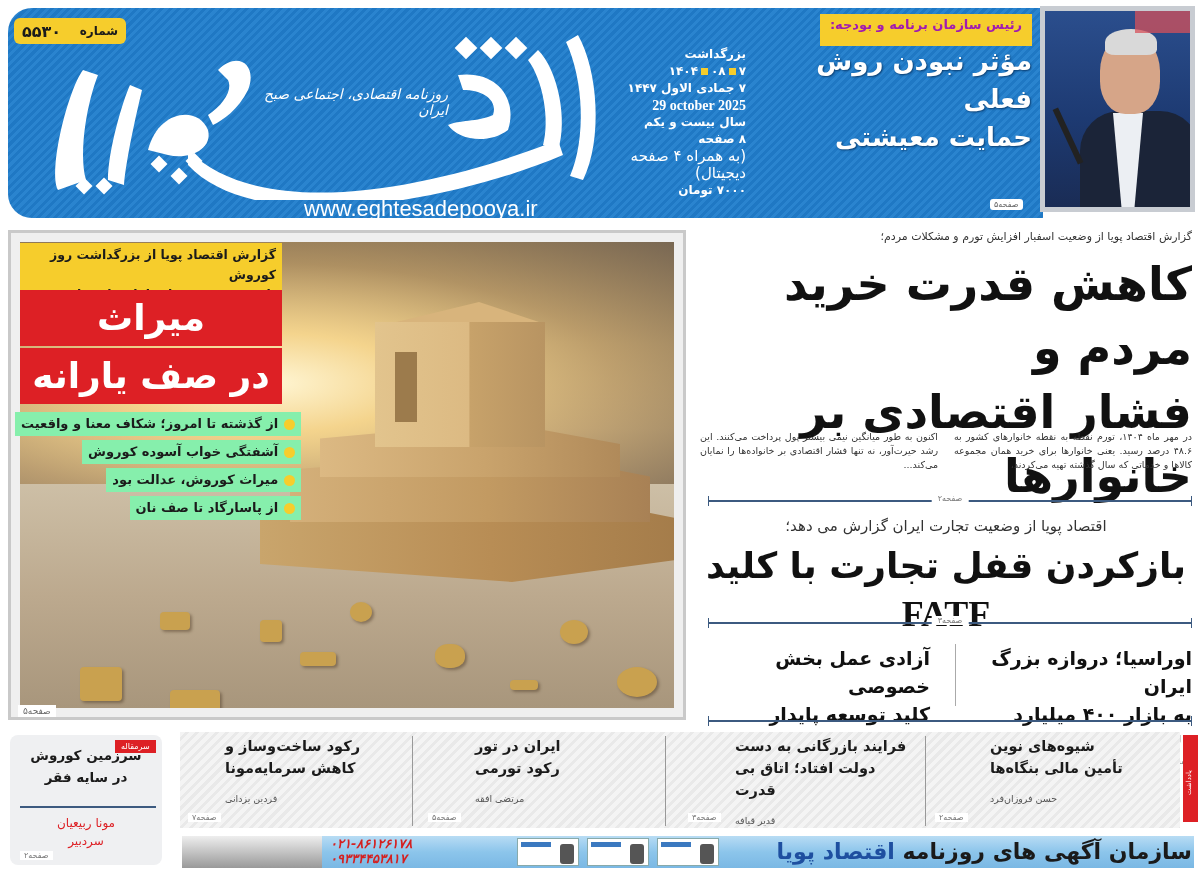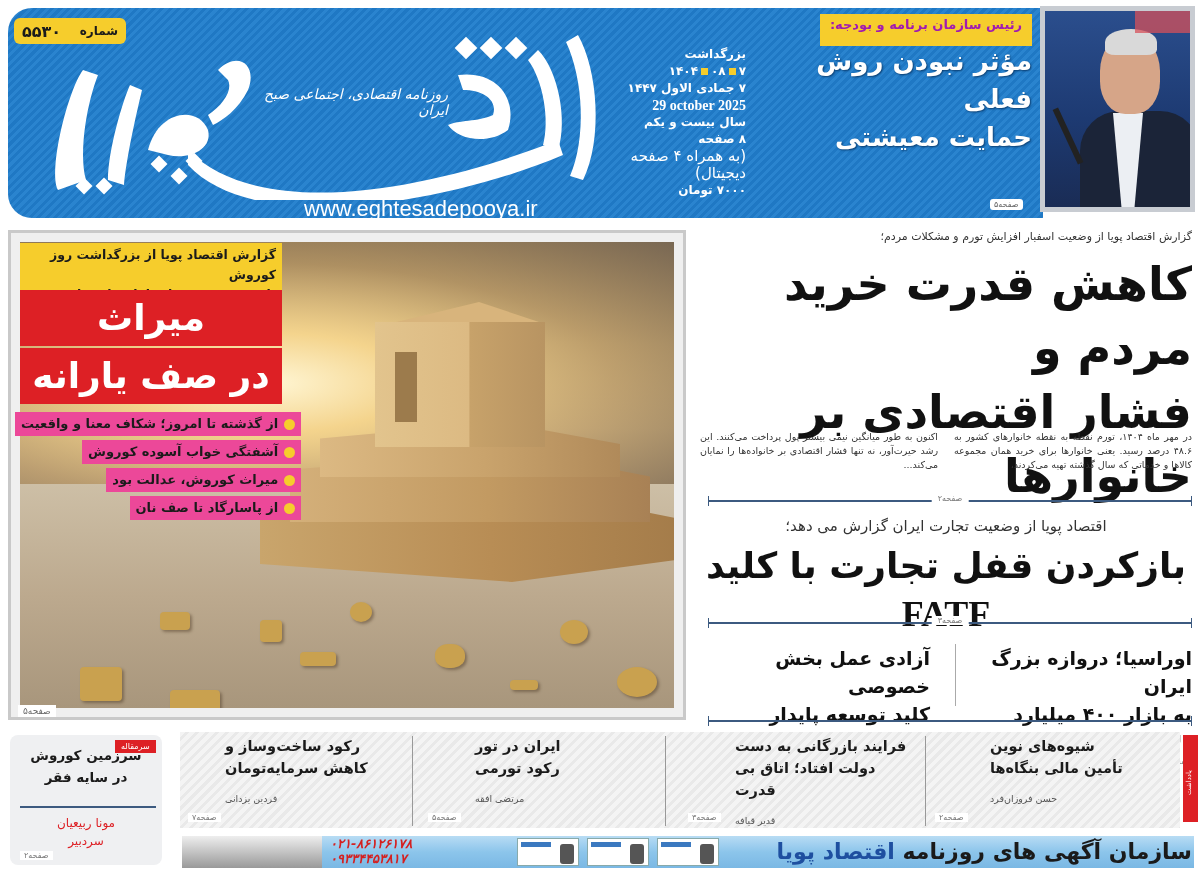--- a/index.html
+++ b/index.html
@@ -41,21 +41,21 @@
 .tomb-base3{position:absolute;left:240px;top:250px;width:420px;height:90px;background:linear-gradient(90deg,#c9a56c,#b88d55 55%,#a47c4a);clip-path:polygon(0 20%,68% 0,100% 30%,100% 75%,60% 100%,0 80%)}
 .tomb-base2{position:absolute;left:270px;top:210px;width:360px;height:70px;background:linear-gradient(90deg,#d4b07a,#c29a62 55%,#a88155);clip-path:polygon(0 25%,65% 0,100% 35%,100% 100%,0 100%)}
 .tomb-base1{position:absolute;left:300px;top:180px;width:300px;height:55px;background:linear-gradient(90deg,#dcb983,#c9a36c 55%,#b08a5a);clip-path:polygon(0 30%,60% 0,100% 40%,100% 100%,0 100%)}
 .tomb-cella{position:absolute;left:355px;top:80px;width:170px;height:125px;background:linear-gradient(90deg,#e2c48d 0%,#dcba83 55%,#c7a26a 56%,#b89462 100%)}
 .tomb-roof{position:absolute;left:360px;top:60px;width:165px;height:40px;background:#d8b47c;clip-path:polygon(0 60%,60% 0,100% 55%,100% 100%,0 100%)}
 .tomb-door{position:absolute;left:375px;top:110px;width:22px;height:70px;background:#9c7b4c}
 .rock{position:absolute;background:#c9a14f;border-radius:4px;box-shadow:2px 2px 3px rgba(60,40,20,.4)}
 .kicker-box{position:absolute;left:20px;top:243px;width:262px;background:#f6cd2c;direction:rtl;text-align:right;padding:2px 6px;font-size:12.5px;font-weight:bold;color:#1b1b1b;line-height:20px}
 .red-head{position:absolute;left:20px;width:262px;height:56px;background:#dd2025;direction:rtl;text-align:center;color:#fff;font-size:36px;font-weight:bold;line-height:56px}
 .bullets{position:absolute;left:15px;top:412px;direction:rtl}
-.bullet{background:#ec4899;margin-bottom:4px;padding:2px 6px;font-size:13px;font-weight:bold;color:#1b1b1b;display:table;margin-right:0;line-height:20px}
+.bullet{background:#86efac;margin-bottom:4px;padding:2px 6px;font-size:13px;font-weight:bold;color:#1b1b1b;display:table;margin-right:0;line-height:20px}
 .bullet .dot{display:inline-block;width:11px;height:11px;border-radius:50%;background:#f6cd2c;margin-left:6px;vertical-align:middle}
 .feat-page{position:absolute;left:18px;top:705px;background:#fff;color:#666;font-size:9px;padding:1px 5px;direction:rtl}
 
 .right{position:absolute;left:700px;top:230px;width:492px}
 .sub1{position:absolute;left:0;top:0;width:492px;direction:rtl;text-align:right;font-size:11px;color:#333}
 .main-head{position:absolute;left:0;top:22px;width:492px;direction:rtl;text-align:right;font-size:46px;font-weight:bold;color:#111;line-height:64px;letter-spacing:-1px}
 .body-cols{position:absolute;left:0;top:200px;width:492px;display:flex;direction:rtl;gap:16px}
 .body-cols p{flex:1;font-size:9.5px;color:#333;line-height:14px;text-align:justify}
 .rule{position:absolute;left:8px;width:484px;height:2px;background:#3c5a80}
 .rule::before,.rule::after{content:"";position:absolute;top:-4px;width:1px;height:10px;background:#3c5a80}
@@ -279,21 +279,21 @@
 <div class="col" style="left:475px">
   <div class="t">ایران در تور</div>
   <div class="t">رکود تورمی</div>
   <div class="a">مرتضی افقه</div>
 </div>
 <div class="col-pg" style="left:428px">صفحه۵</div>
 <div class="csep" style="left:412px"></div>
 
 <div class="col" style="left:225px">
   <div class="t">رکود ساخت‌وساز و</div>
-  <div class="t">کاهش سرمایه‌تومان</div>
+  <div class="t">کاهش سرمایه‌مونا</div>
   <div class="a">فردین یزدانی</div>
 </div>
 <div class="col-pg" style="left:188px">صفحه۷</div>
 
 <div class="yad-tag">
     <span>یادداشت</span>
   </div>
 
 <div class="ad">
   <div class="ad-paper"></div>

